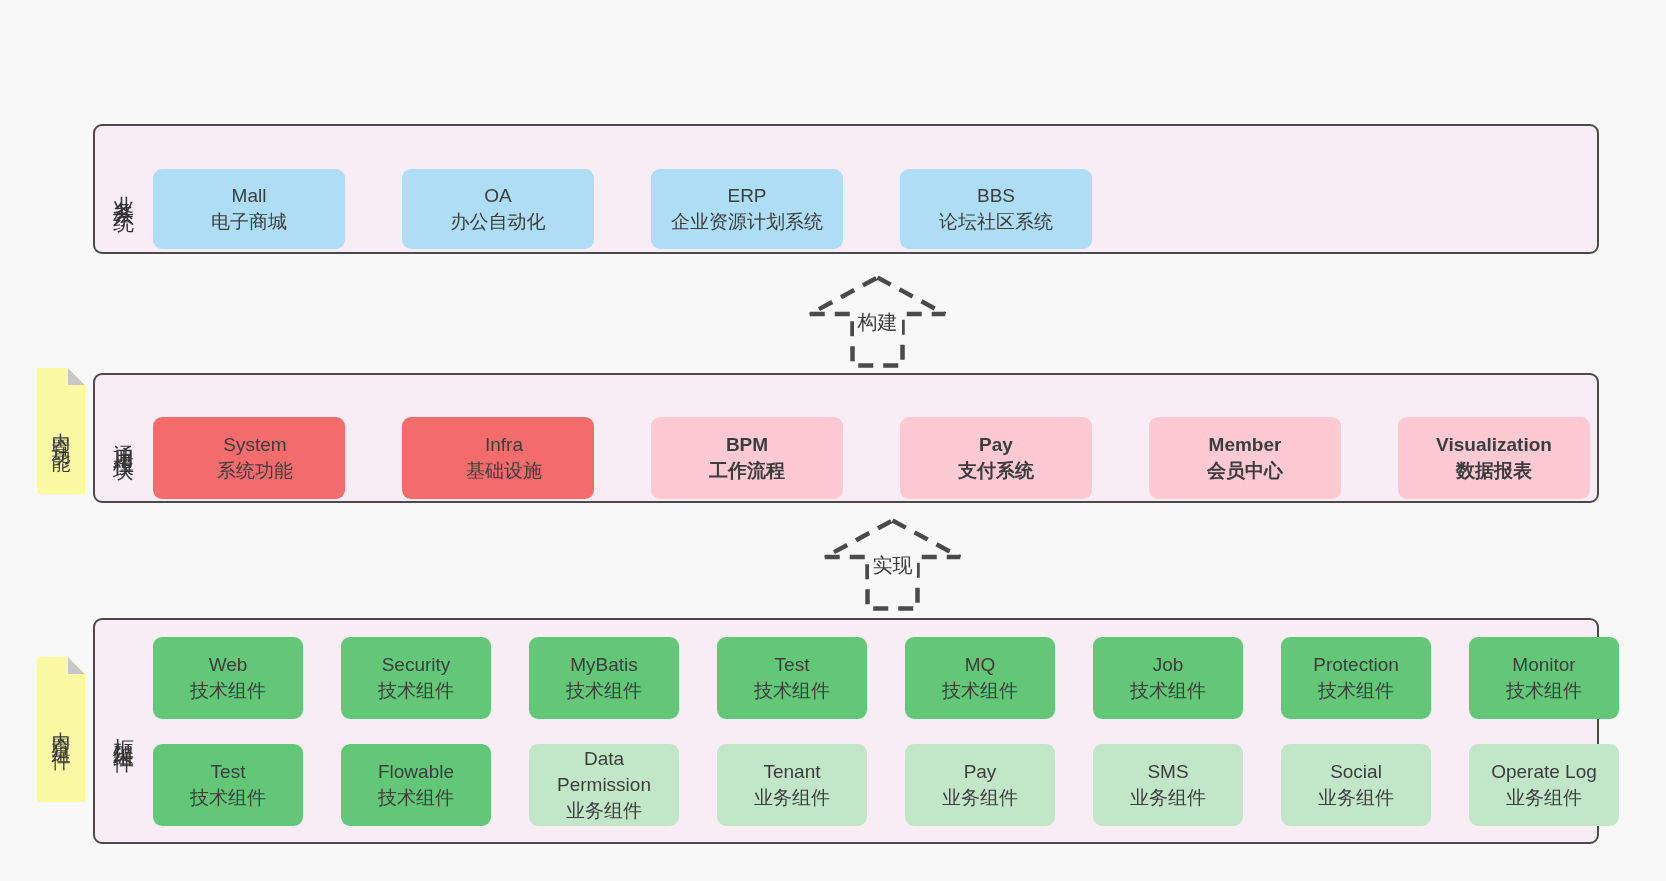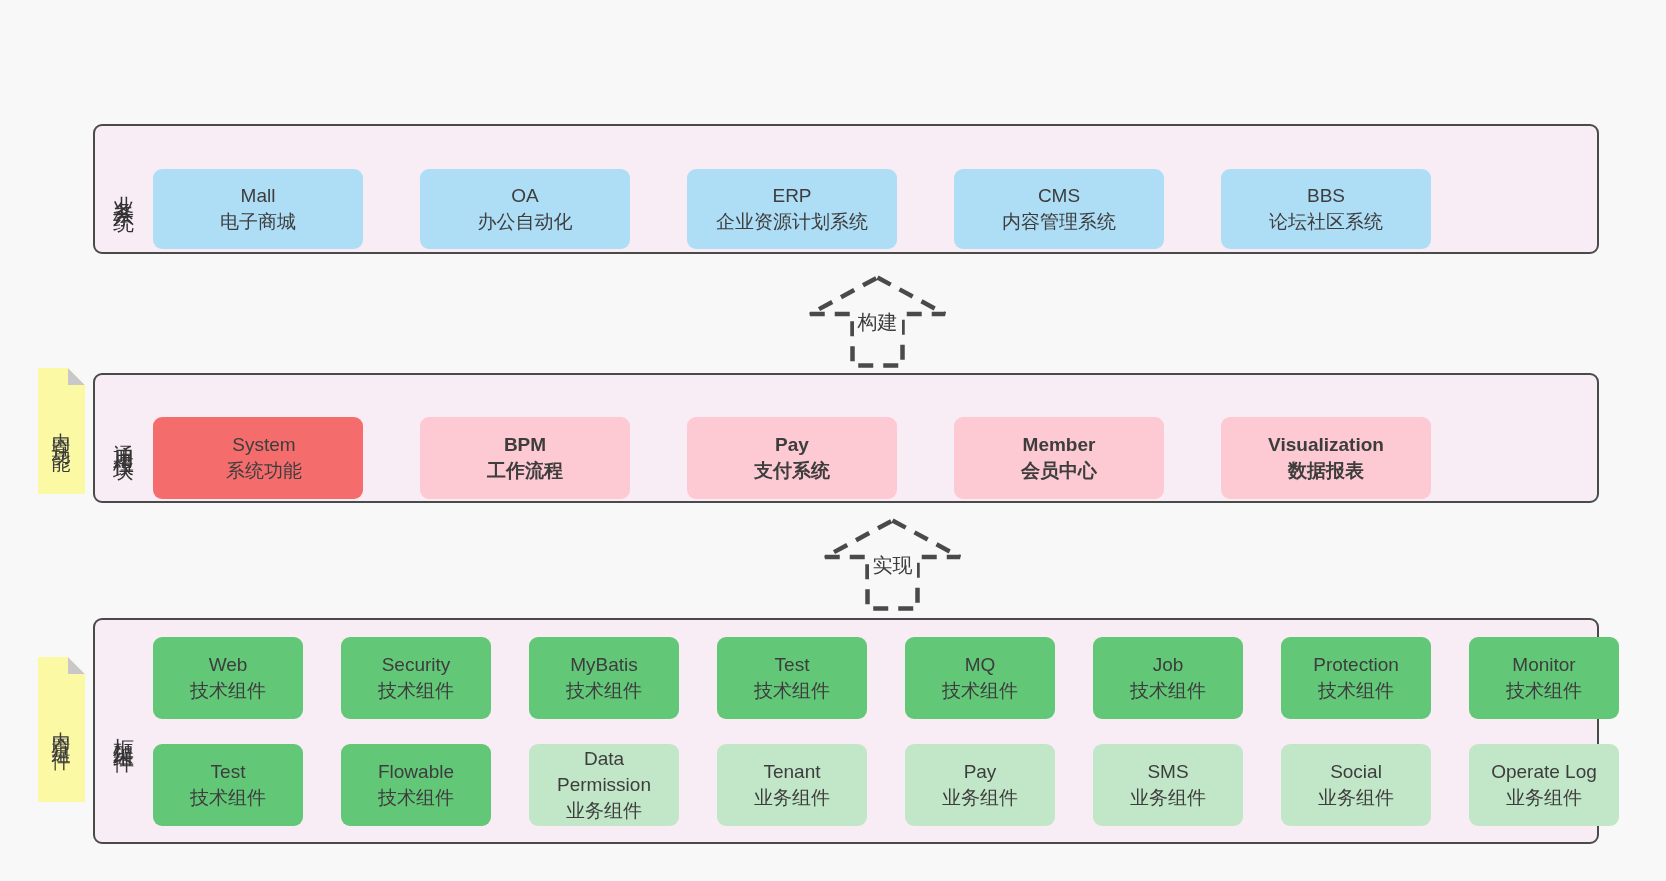--- a/index.html
+++ b/index.html
@@ -29,21 +29,21 @@
   .boxes{flex:1;display:flex;align-items:center;}
   .boxes.g6{gap:57px;}
   .boxes.g8{gap:38px;}
   .rows{flex:1;display:flex;flex-direction:column;gap:25px;justify-content:center;}
 
   .box{
     border-radius:9px;display:flex;flex-direction:column;
     justify-content:center;align-items:center;text-align:center;
     font-size:19px;line-height:26px;flex:none;box-sizing:border-box;padding:2px 6px;
   }
-  .box.w6{width:210px;height:80px;margin-top:40px;}
+  .box.w6{width:192px;height:80px;margin-top:40px;}
   .box.w8{width:150px;height:82px;}
   #panel-modules .box.w6{height:82px;}
   .blue{background:#aeddf6;}
   .red{background:#f56c6c;padding-left:18px;}
   .pink{background:#fdc9d2;font-weight:bold;}
   .green{background:#62c878;}
   .lightgreen{background:#c2e7c8;}
 
   
   .note{
@@ -85,24 +85,20 @@
       </div>
       <div class="box w6 blue">
         <div>OA</div>
         <div>办公自动化</div>
       </div>
       <div class="box w6 blue">
         <div>ERP</div>
         <div>企业资源计划系统</div>
       </div>
       <div class="box w6 blue">
-        <div>CMS</div>
-        <div>内容管理系统</div>
-      </div>
-      <div class="box w6 blue">
         <div>BBS</div>
         <div>论坛社区系统</div>
       </div>
     </div>
   </div>
 
   <div class="arrow" id="arrow-build">
     <svg viewBox="0 0 141 93">
       <polygon points="70.5,2.5 138,39 95.5,39 95.5,90.5 45.5,90.5 45.5,39 3,39" fill="none" stroke="#4a4a4b" stroke-width="4.5" stroke-dasharray="15 10"></polygon>
     </svg>
@@ -111,20 +107,24 @@
 
   <div class="panel" id="panel-modules">
     <div class="side-label">
       <div class="vtext">通用模块</div>
     </div>
     <div class="boxes g6">
       <div class="box w6 red">
         <div>System</div>
         <div>系统功能</div>
       </div>
+      <div class="box w6 red">
+        <div>Infra</div>
+        <div>基础设施</div>
+      </div>
       <div class="box w6 pink">
         <div>BPM</div>
         <div>工作流程</div>
       </div>
       <div class="box w6 pink">
         <div>Pay</div>
         <div>支付系统</div>
       </div>
       <div class="box w6 pink">
         <div>Member</div>

